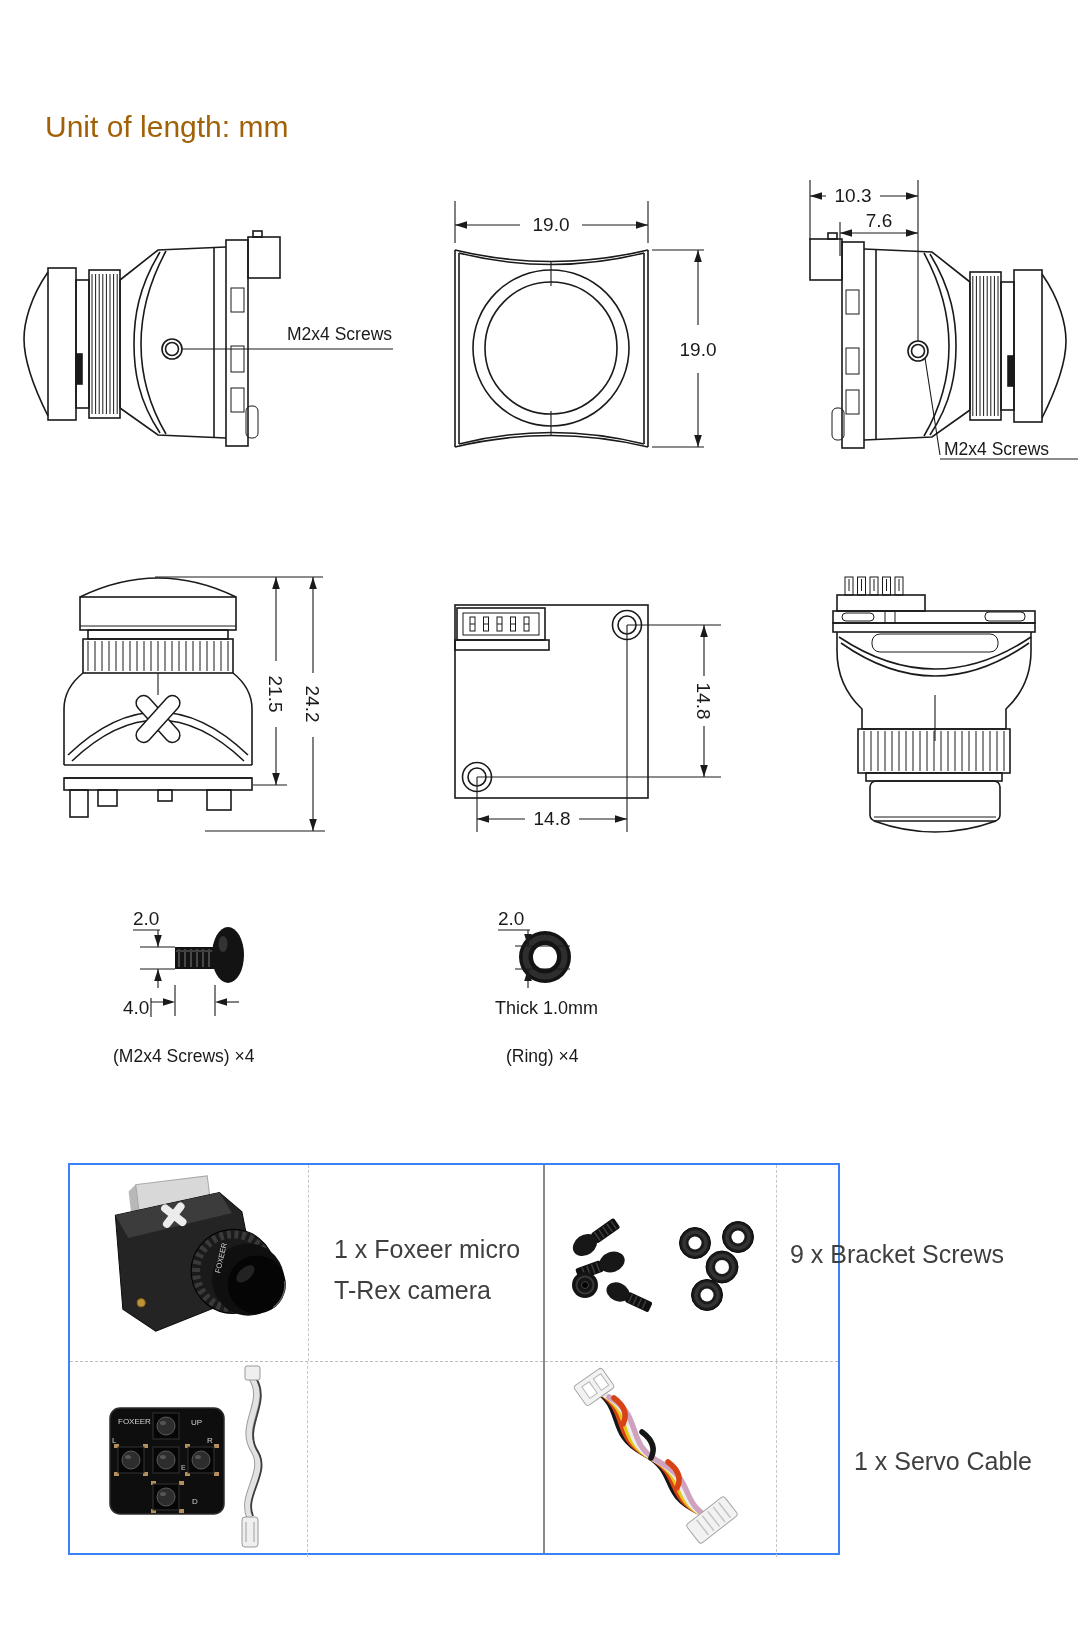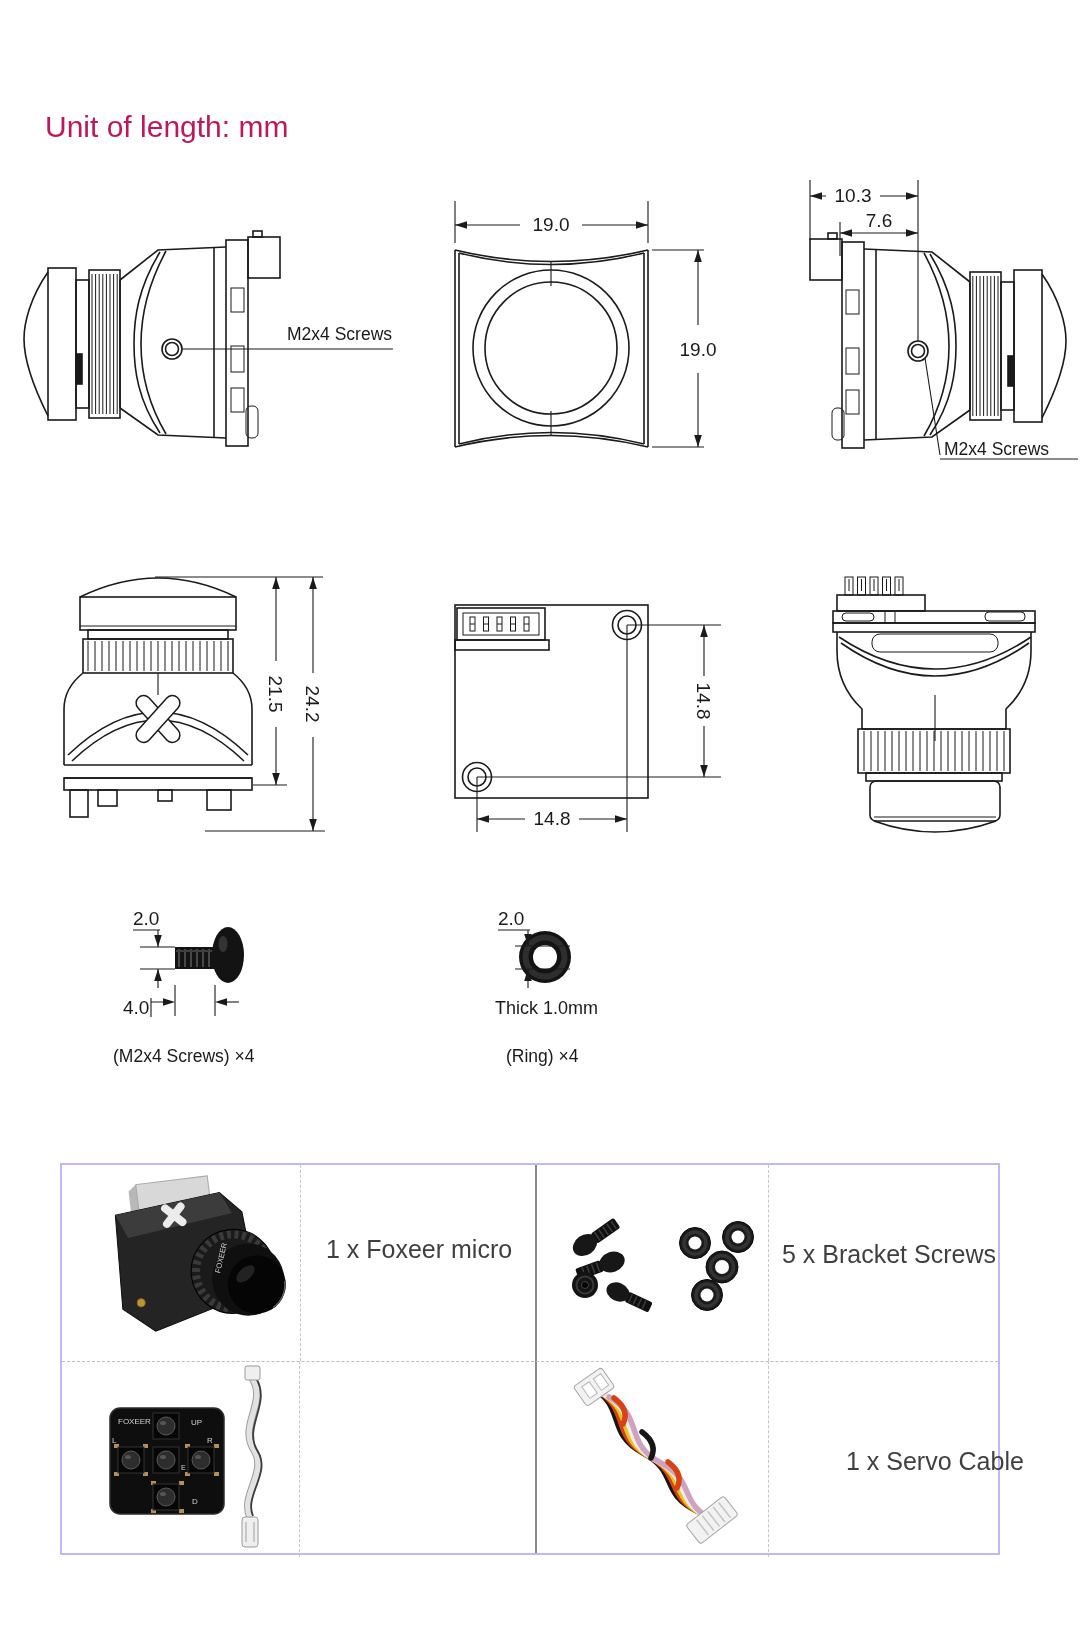--- a/index.html
+++ b/index.html
@@ -1,22 +1,22 @@
 <!DOCTYPE html>
 <html><head>
 <meta charset="utf-8">
 <style>
   html,body{margin:0;padding:0;background:#fff;}
   #canvas{position:relative;width:1080px;height:1650px;background:#ffffff;overflow:hidden;
           font-family:"Liberation Sans",sans-serif;}
-  .title{position:absolute;left:45px;top:110px;font-size:30px;color:#be185d;}
+  .title{position:absolute;left:45px;top:110px;font-size:30px;color:#a16207;}
   svg text{font-family:"Liberation Sans",sans-serif;fill:#1a1a1a;}
   .drawing{position:absolute;left:0;top:0;}
-  .pkg{position:absolute;left:60px;top:1163px;width:940px;height:392px;
-       border:2px solid #c4b5fd;box-sizing:border-box;background:transparent;}
+  .pkg{position:absolute;left:68px;top:1163px;width:772px;height:392px;
+       border:2px solid #3b82f6;box-sizing:border-box;background:transparent;}
   .pkg .vsolid{position:absolute;left:473px;top:0;width:2px;height:100%;background:#8a8a8a;}
   .pkg .hdash{position:absolute;left:0;top:196px;width:100%;height:0;border-top:1px dashed #bdbdbd;}
   .pkg .vdash{position:absolute;width:0;height:196px;border-left:1px dashed #c6c6c6;}
   .ptxt{position:absolute;font-size:25px;color:#3f3f3f;}
   .ptxt .pline{height:41px;line-height:41px;white-space:nowrap;}
 </style>
 </head>
 <body>
 
 <div id="canvas">
@@ -400,21 +400,22 @@
   <div class="pkg">
     <div class="vsolid"></div>
     <div class="hdash"></div>
     <div class="vdash" style="left:238px;top:0;"></div>
     <div class="vdash" style="left:706px;top:0;"></div>
     <div class="vdash" style="left:237px;top:196px;"></div>
     <div class="vdash" style="left:706px;top:196px;"></div>
 
     <div class="ptxt" style="left:264px;top:64px;">
       <div class="pline">1 x Foxeer micro</div>
+      <div class="pline">T-Rex camera</div>
     </div>
     <div class="ptxt" style="left:720px;top:69px;">
-      <div class="pline">5 x Bracket Screws</div>
+      <div class="pline">9 x Bracket Screws</div>
     </div>
     <div class="ptxt" style="left:742px;top:276px;margin-left:42px;">
       <div class="pline">1 x Servo Cable</div>
     </div>
   </div>
 </div>
 
 </body></html>

